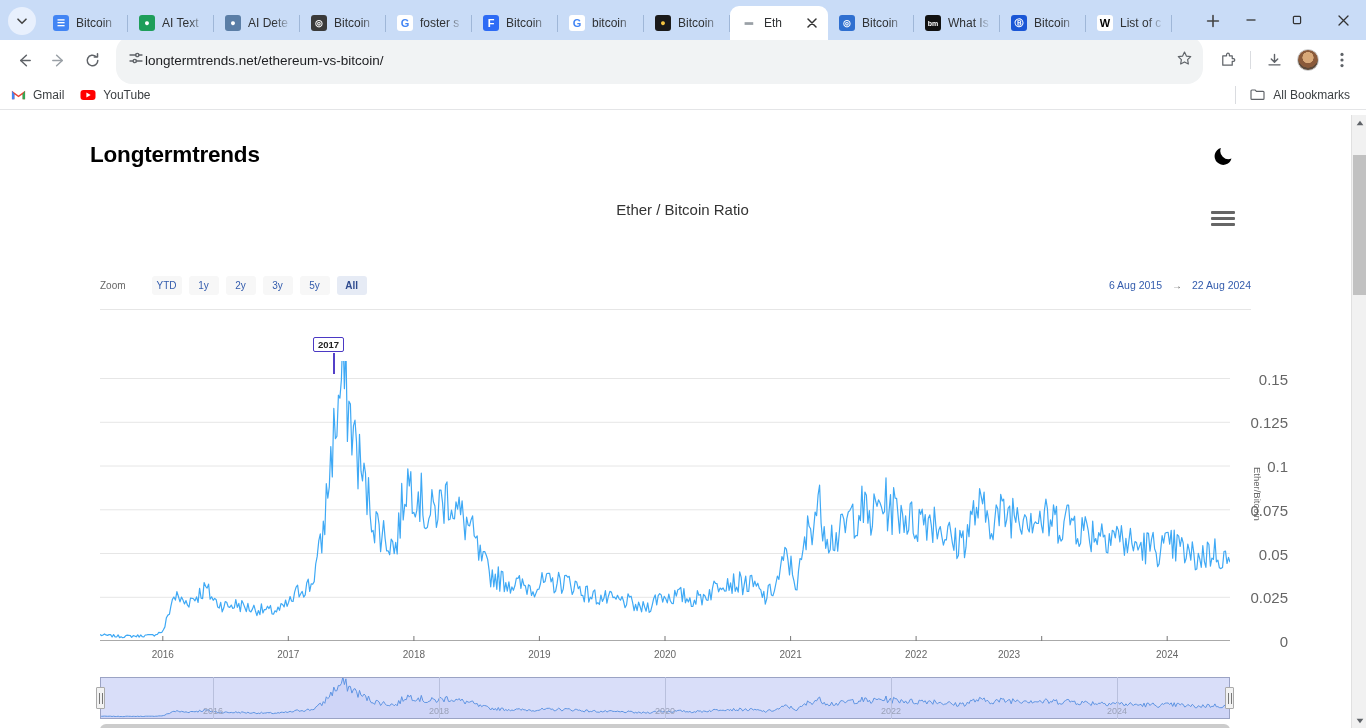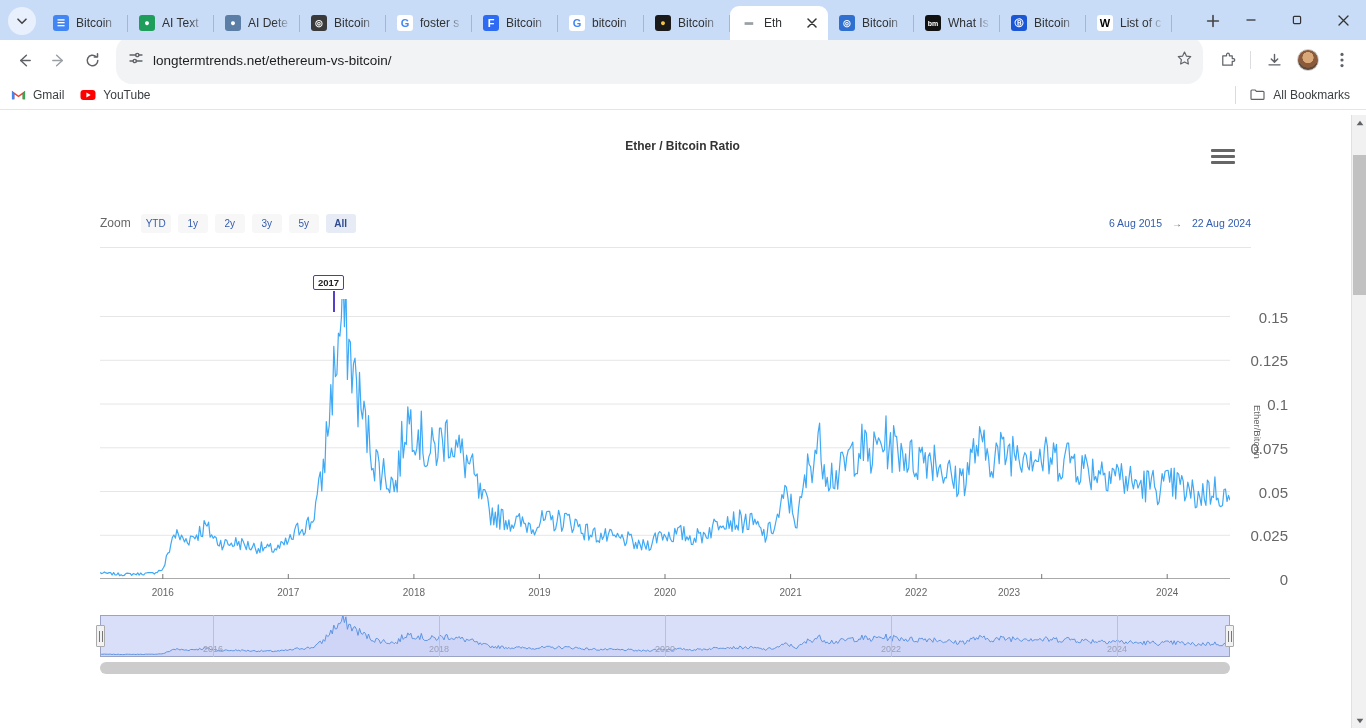--- a/index.html
+++ b/index.html
@@ -42,47 +42,47 @@
   .tab.active .tab-title { -webkit-mask-image:none; mask-image:none; }
   .tab-close { width: 15px; height:15px; flex:0 0 15px; display:flex; align-items:center; justify-content:center; }
   .newtab { width: 30px; height: 30px; margin: 0 0 4px 6px; display:flex; align-items:center; justify-content:center; flex:0 0 auto; border-radius:50%; cursor:pointer;}
   .wincontrols { display: flex; align-items: center; height: 40px; margin-left:auto; flex:0 0 auto;}
   .wincontrols div { width: 46px; height: 40px; display:flex; align-items:center; justify-content:center; cursor:pointer;}
 
   .toolbar { height: 40px; background:#fff; display:flex; align-items:center; padding: 0 8px; gap: 2px;}
   .tb-btn { width: 32px; height: 32px; border-radius: 50%; display:flex; align-items:center; justify-content:center; cursor:pointer; flex:0 0 auto;}
   .omnibox {
     flex: 1 1 auto; height: 48px; background: #f1f3f4; border-radius: 16px;
-    display: flex; align-items: center; padding: 0 10px 0 12px; margin: 0 6px; gap: 9px; min-width:0;
+    display: flex; align-items: center; padding: 0 10px 0 12px; margin: 0 6px; gap: 1px; min-width:0;
   }
   .omni-url { font-size: 13.5px; color: #202124; white-space: nowrap; overflow:hidden; flex:1 1 auto;}
   .tb-sep { width:1px; height:18px; background:#dadce0; margin:0 5px; flex:0 0 auto;}
   .avatar { width:22px; height:22px; border-radius:50%; background: radial-gradient(circle at 50% 38%, #d8a878 0 34%, #8a5a3a 36% 62%, #5d4a3a 64% 100%); border:1px solid #cfcfcf;}
 
   .bookmarks { height: 30px; background:#fff; display:flex; align-items:center; padding:0 10px; gap:16px; border-bottom:1px solid #e4e5e7; font-size:12px; color:#3c4043;}
   .bm { display:flex; align-items:center; gap:7px; cursor:pointer;}
   .bm-ico { width:16px; height:16px; display:flex; align-items:center; justify-content:center;}
   .bm-right { margin-left:auto; display:flex; align-items:center; gap:8px; padding-right:6px;text-align:center;}
 
   
   .viewport { position:absolute; top:115px; left:0; width:1366px; height:613px; background:#fff; }
   .page { position:absolute; inset:0 15px 0 0; background:#fff; overflow:hidden;}
 
   .site-header { display:flex; align-items:center; padding: 18px 110px 0 90px; height: 62px;}
   .site-title { font-size: 22.5px; font-weight: bold; color:#000; letter-spacing:-0.2px;}
   .moon-btn { margin-left:auto; width:34px; height:34px; display:flex; align-items:center; justify-content:center; cursor:pointer;}
 
   .chart-wrap { position:relative; margin: 12px 0 0 0; height: 500px;}
-  .chart-title { text-align:center; font-size: 12px; font-weight:bold; color:#333; padding-top:12px;padding-left:14px;}
+  .chart-title { text-align:center; font-size: 15px; font-weight:normal; color:#333; padding-top:12px;padding-left:14px;}
   .hamburger { position:absolute; right:116px; top:18px; width:24px; height:22px; display:flex; flex-direction:column; justify-content:center; gap:3px; cursor:pointer;}
   .hamburger span { display:block; height:3px; background:#666; border-radius:1px;}
   .hamburger span:nth-child(1){width:24px;} .hamburger span:nth-child(2){width:24px;} .hamburger span:nth-child(3){width:24px;}
 
   .rangebar { position:absolute; left:100px; top:85px; right:100px; height: 22px; display:flex; align-items:center;}
-  .zoom-label { font-size: 12px; color:#666; margin-right: 10px;}
+  .zoom-label { font-size: 10px; color:#666; margin-right: 26px;}
   .zbtn {
     font-size: 10px; color:#335cad; background:#f7f7f7; border-radius:3px;
     padding: 4px 0; width: 30px; text-align:center; margin-right: 7px; cursor:pointer;
   }
   .zbtn.sel { background:#e6ebf5; color:#2f4b8f; font-weight:bold;}
   .daterange { margin-left:auto; font-size:10.5px; color:#335cad; display:flex; align-items:center; gap:10px;}
   .daterange .arrow { color:#666; font-size:10px;}
 
   .plot { position:absolute; left:100px; right:100px; top:120px; height: 470px;}
   .axis-sep { position:absolute; left:0; right:0; top:0; height:1px; background:#e6e6e6;}
@@ -291,20 +291,28 @@
             <path d="M1 3.2a1 1 0 0 1 1-1h3.6l1.2 1.4H14a1 1 0 0 1 1 1v6.6a1 1 0 0 1-1 1H2a1 1 0 0 1-1-1z" fill="none" stroke="#5f6368" stroke-width="1.25" stroke-linejoin="round"></path>
           </svg>
       </span>
       <span>All Bookmarks</span>
     </div>
   </div>
 
   <div class="viewport">
     <div class="page">
 
+      <div class="site-header">
+        <div class="site-title">Longtermtrends</div>
+        <div class="moon-btn">
+          <svg width="26" height="26" viewBox="0 0 26 26">
+              <path d="M20.5 16.6A8.2 8.2 0 0 1 9.9 6a8.6 8.6 0 1 0 10.6 10.6z" fill="#000"></path>
+            </svg>
+        </div>
+      </div>
 
       <div class="chart-wrap">
         <div class="chart-title">Ether / Bitcoin Ratio</div>
 
         <div class="hamburger">
           <span></span>
             <span></span>
             <span></span>
         </div>
 

